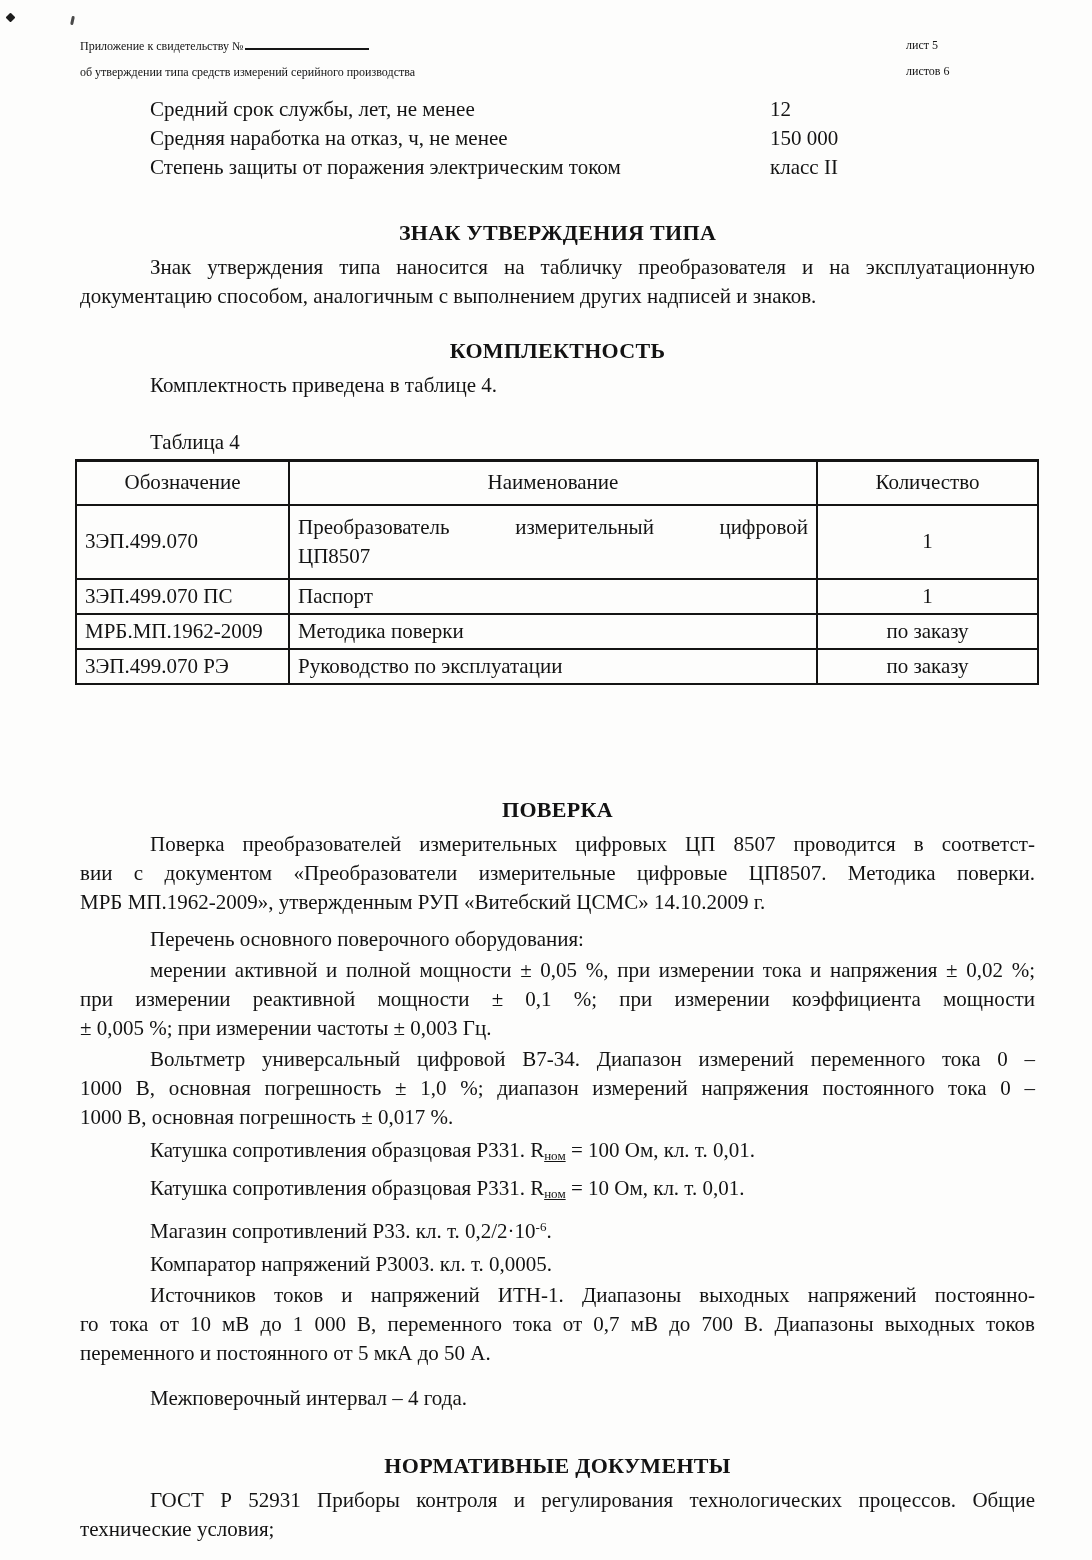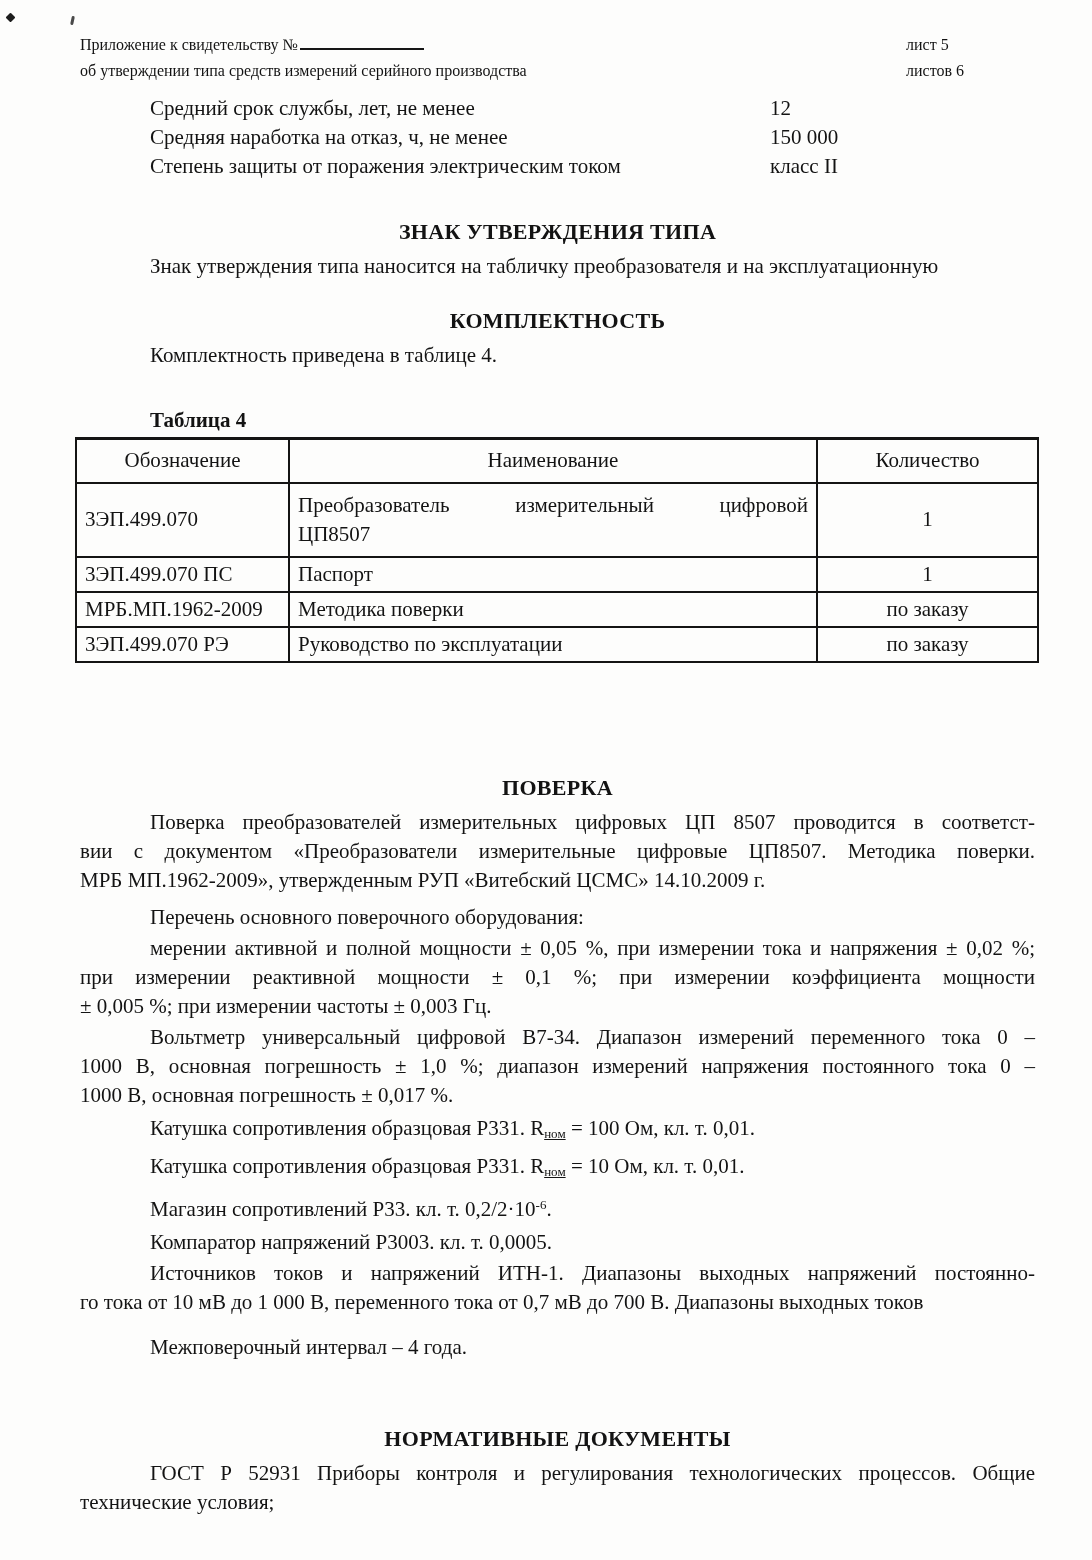--- a/index.html
+++ b/index.html
@@ -15,43 +15,43 @@
     font-size: 21px;
     line-height: 29px;
     padding: 32px 57px 0 80px;
     overflow: hidden;
   }
   
   .artifact { position: absolute; background: #1d1d1d; }
   .a1 { left: 7px; top: 14px; width: 7px; height: 7px; transform: rotate(45deg); border-radius: 1px; }
   .a2 { left: 71px; top: 16px; width: 3px; height: 9px; transform: rotate(12deg); border-radius: 2px; opacity: .8; }
 
-  .doc-header { display: flex; justify-content: space-between; font-size: 16px; line-height: 26px; }
+  .doc-header { display: flex; justify-content: space-between; font-size: 12px; line-height: 26px; }
   .header-right { width: 129px; flex: 0 0 auto; }
   .blank-line { display: inline-block; width: 124px; border-bottom: 2px solid #161616; height: 18px; margin-left: 2px; }
 
   .specs { margin-top: 10px; }
   .spec-row { display: flex; }
   .spec-label { width: 690px; padding-left: 70px; flex: 0 0 auto; }
   .spec-value { flex: 1; }
 
   .sec-title { text-align: center; font-weight: bold; font-size: 22px; letter-spacing: .3px; }
   .t-sign { margin-top: 36px; }
   .t-compl { margin-top: 25px; }
   .t-pover { margin-top: 110px; }
-  .t-norm  { margin-top: 62px; }
+  .t-norm  { margin-top: 38px; }
 
   .para { margin-top: 6px; }
   .para .pline { text-align: justify; text-align-last: justify; }
   .para .pline:first-child { text-indent: 70px; }
   .para .pline:last-child { text-align-last: left; }
 
   .iline { padding-left: 70px; margin-top: 4px; }
   .intro-compl { margin-top: 6px; }
-  .caption { padding-left: 70px; margin-top: 36px; font-weight: bold; }
+  .caption { padding-left: 70px; margin-top: 28px; }
   .interval-line { margin-top: 16px; }
 
   table.compl-table {
     border-collapse: collapse;
     width: 962px;
     margin-left: -5px;
     margin-top: 2px;
     table-layout: fixed;
   }
   .compl-table th, .compl-table td {
@@ -105,20 +105,21 @@
     <div class="spec-row">
       <div class="spec-label">Степень защиты от поражения электрическим током</div>
       <div class="spec-value">класс II</div>
     </div>
   </section>
 
   <section>
     <h2 class="sec-title t-sign">ЗНАК УТВЕРЖДЕНИЯ ТИПА</h2>
     <div class="para">
         <div class="pline">Знак утверждения типа наносится на табличку преобразователя и на эксплуатационную</div>
+        <div class="pline">документацию способом, аналогичным с выполнением других надписей и знаков.</div>
       </div>
   </section>
 
   <section>
     <h2 class="sec-title t-compl">КОМПЛЕКТНОСТЬ</h2>
     <div class="iline intro-compl">Комплектность приведена в таблице 4.</div>
     <div class="caption">Таблица 4</div>
     <table class="compl-table">
       <colgroup>
         <col class="col-design">
@@ -184,20 +185,21 @@
         <div class="pline">1000 В, основная погрешность ± 1,0 %; диапазон измерений напряжения постоянного тока 0 –</div>
         <div class="pline">1000 В, основная погрешность ± 0,017 %.</div>
       </div>
     <div class="iline"><span>Катушка сопротивления образцовая Р331. R</span><sub class="sub">ном</sub><span> = 100 Ом, кл. т. 0,01.</span></div>
     <div class="iline"><span>Катушка сопротивления образцовая Р331. R</span><sub class="sub">ном</sub><span> = 10 Ом, кл. т. 0,01.</span></div>
     <div class="iline"><span>Магазин сопротивлений Р33. кл. т. 0,2/2·10</span><sup class="sup">-6</sup><span>.</span></div>
     <div class="iline">Компаратор напряжений Р3003. кл. т. 0,0005.</div>
     <div class="para" style="margin-top:2px">
         <div class="pline">Источников токов и напряжений ИТН-1. Диапазоны выходных напряжений постоянно-</div>
         <div class="pline">го тока от 10 мВ до 1 000 В, переменного тока от 0,7 мВ до 700 В. Диапазоны выходных токов</div>
+        <div class="pline">переменного и постоянного от 5 мкА до 50 А.</div>
       </div>
     <div class="iline interval-line">Межповерочный интервал – 4 года.</div>
   </section>
 
   <section>
     <h2 class="sec-title t-norm">НОРМАТИВНЫЕ ДОКУМЕНТЫ</h2>
     <div class="para">
         <div class="pline">ГОСТ Р 52931 Приборы контроля и регулирования технологических процессов. Общие</div>
         <div class="pline">технические условия;</div>
       </div>

